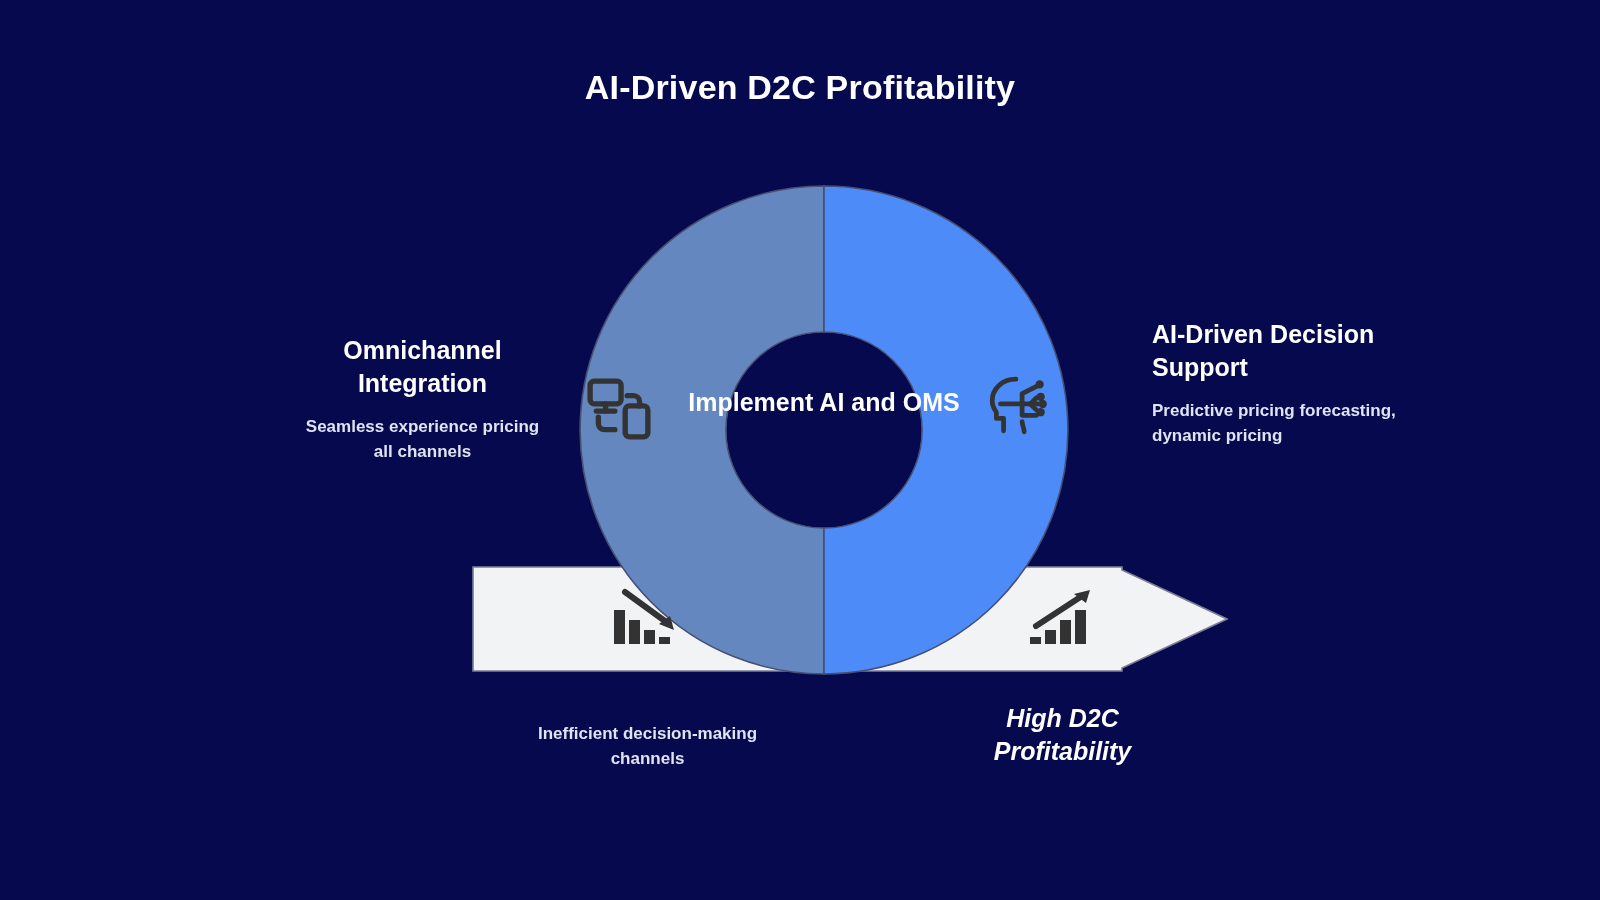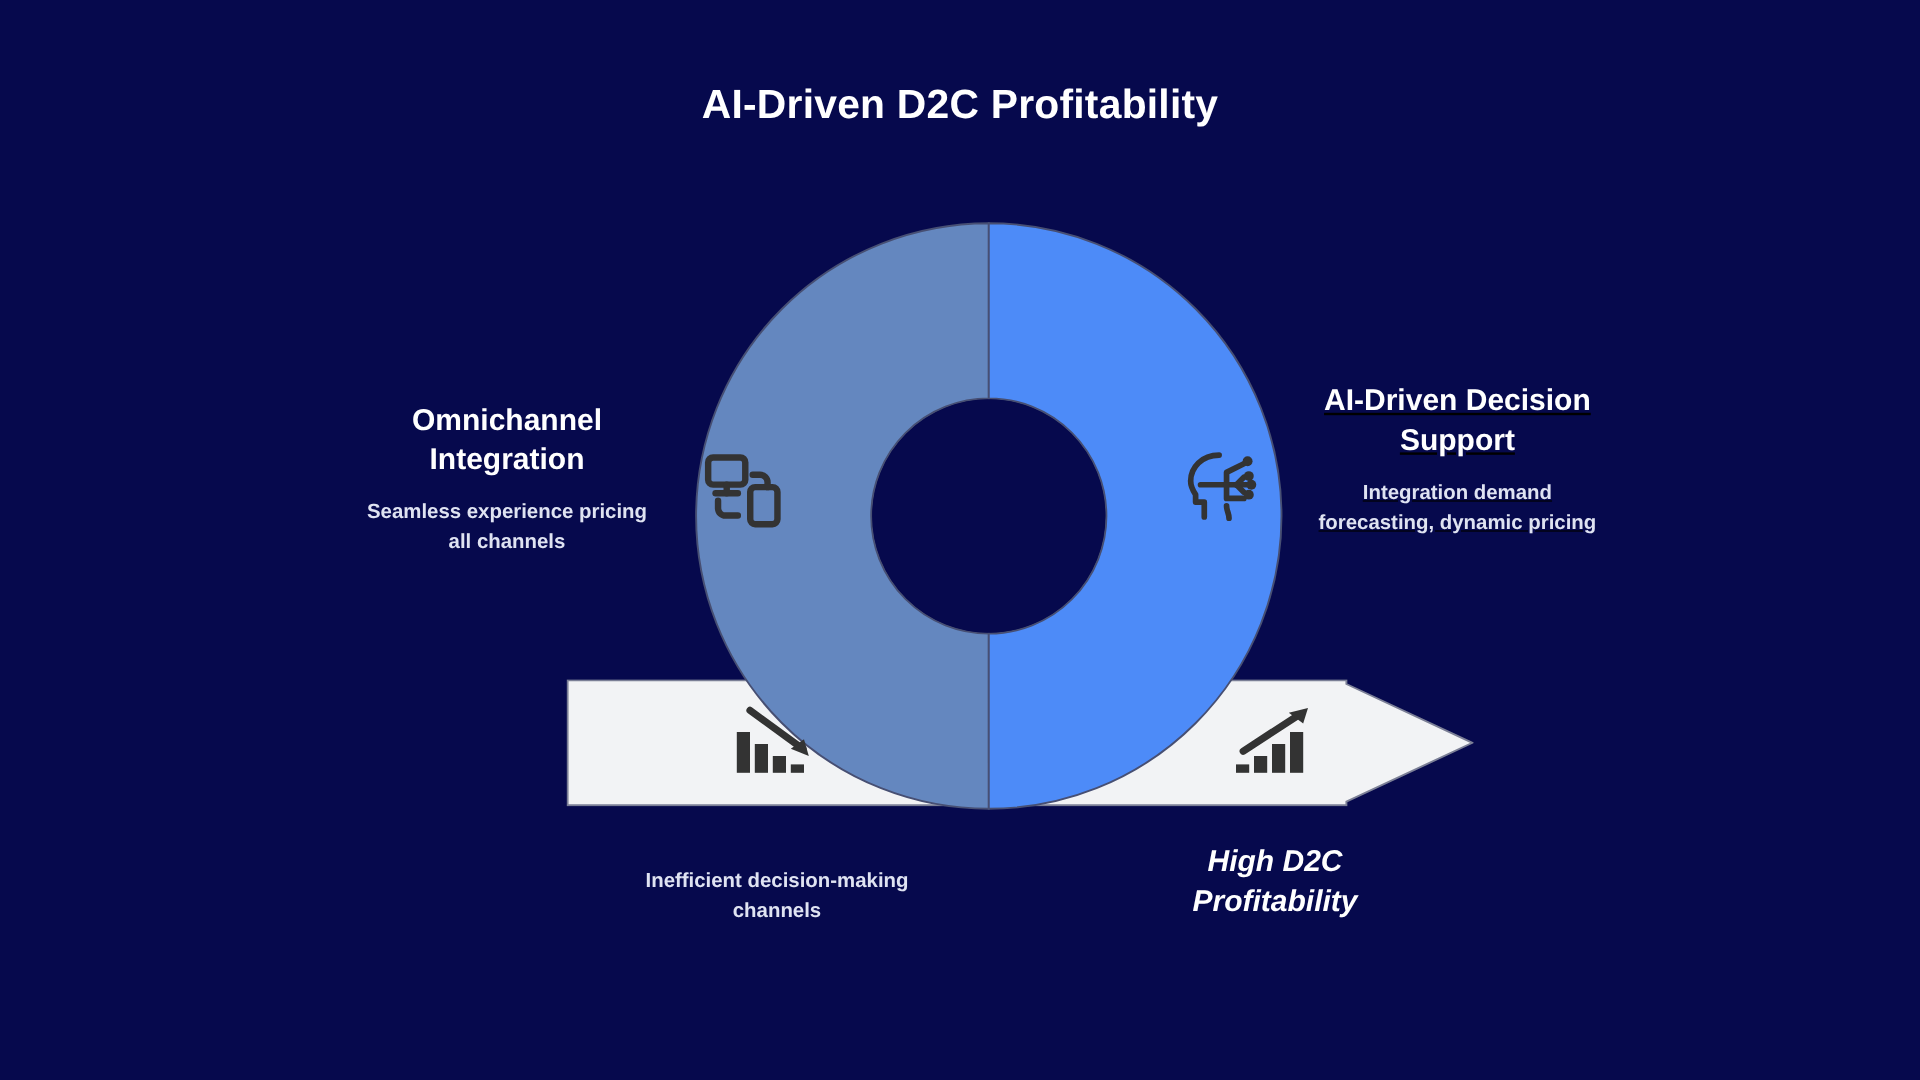--- a/index.html
+++ b/index.html
@@ -83,25 +83,24 @@
     margin-top: 16px;
   }
 
   .left-side {
     left: 305px;
     top: 334px;
     width: 235px;
     text-align: center;
   }
   .right-side {
-    left: 1092px;
+    left: 1152px;
     top: 318px;
     width: 245px;
-    text-align: center;
-    text-decoration: underline;
+    text-align: left;
   }
 
   
   .bottom-block {
     position: absolute;
     text-align: center;
   }
   .bottom-block .heading {
     color: #ffffff;
     font-size: 25px;
@@ -153,20 +152,21 @@
     <svg class="donut-svg" width="492" height="492" viewBox="0 0 492 492" xmlns="http://www.w3.org/2000/svg">
 
       <path d="M 246 2 A 244 244 0 0 0 246 490 L 246 344 A 98 98 0 0 1 246 148 Z" fill="#6487bf" stroke="#474f73" stroke-width="1.6"></path>
 
       <path d="M 246 2 A 244 244 0 0 1 246 490 L 246 344 A 98 98 0 0 0 246 148 Z" fill="#4d8bf8" stroke="#474f73" stroke-width="1.6"></path>
 
       <circle cx="246" cy="246" r="97" fill="#06094d"></circle>
     </svg>
   </div>
 
+  <div class="center-label">Implement AI and OMS</div>
 
   <div class="ring-icon ring-icon-left">
     <svg width="66" height="66" viewBox="0 0 64 64" xmlns="http://www.w3.org/2000/svg" fill="none" stroke="#333333" stroke-width="5.2" stroke-linecap="round" stroke-linejoin="round">
       <rect x="4" y="6" width="30" height="22" rx="4"></rect>
       <line x1="19" y1="28" x2="19" y2="35"></line>
       <line x1="10" y1="35" x2="28" y2="35"></line>
       <path d="M 12 41 L 12 47 A 6 6 0 0 0 18 53 L 28 53"></path>
       <path d="M 40 20 L 46 20 A 6 6 0 0 1 52 26 L 52 30"></path>
       <rect x="38" y="30" width="22" height="30" rx="4"></rect>
     </svg>
@@ -211,21 +211,21 @@
     </svg>
   </div>
 
   <div class="side-block left-side">
     <div class="heading">Omnichannel Integration</div>
     <div class="desc">Seamless experience pricing all channels</div>
   </div>
 
   <div class="side-block right-side">
     <div class="heading">AI-Driven Decision Support</div>
-    <div class="desc">Integration demand forecasting, dynamic pricing</div>
+    <div class="desc">Predictive pricing forecasting, dynamic pricing</div>
   </div>
 
   <div class="bottom-block bottom-left">
     <div class="desc">Inefficient decision-making channels</div>
   </div>
 
   <div class="bottom-block bottom-right">
     <div class="heading">High D2C Profitability</div>
   </div>
 

